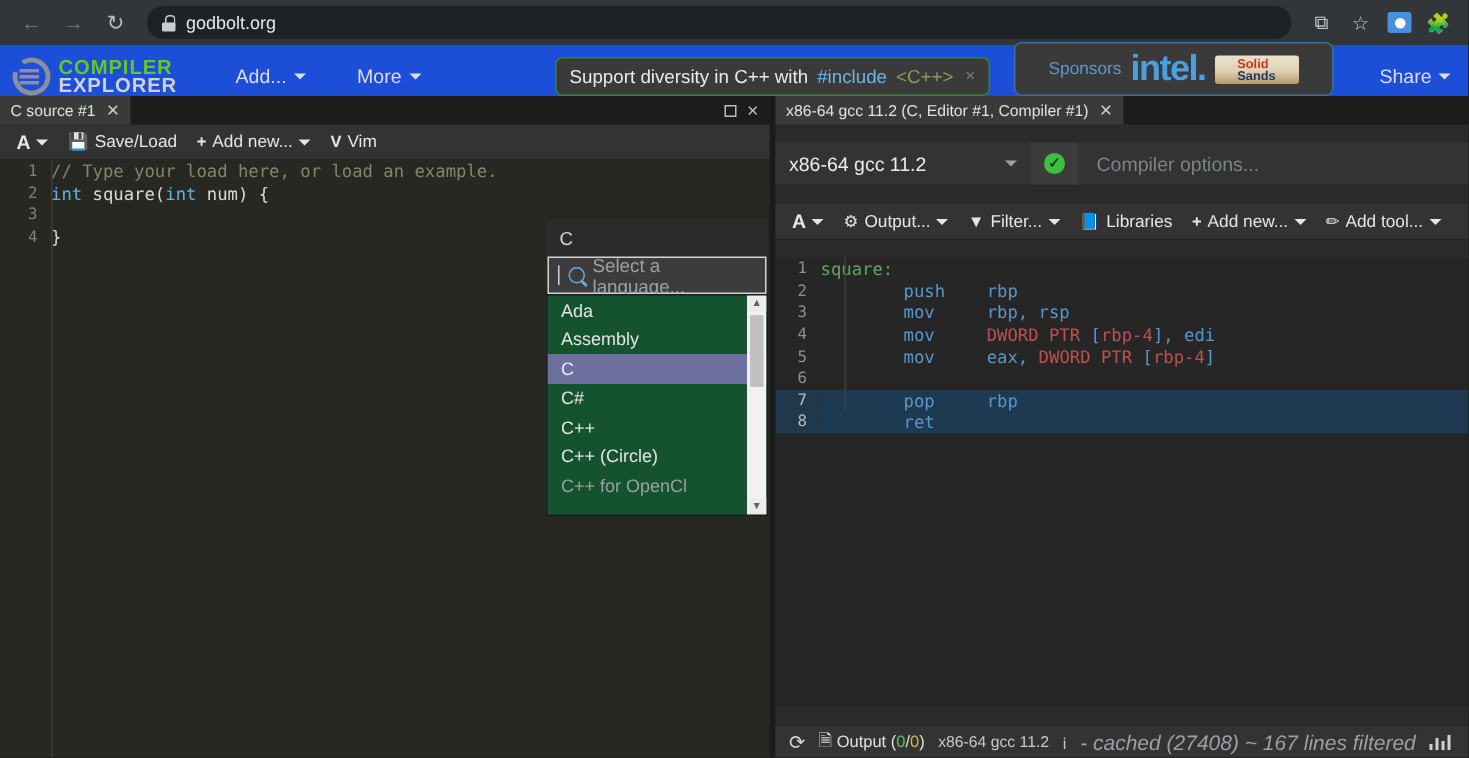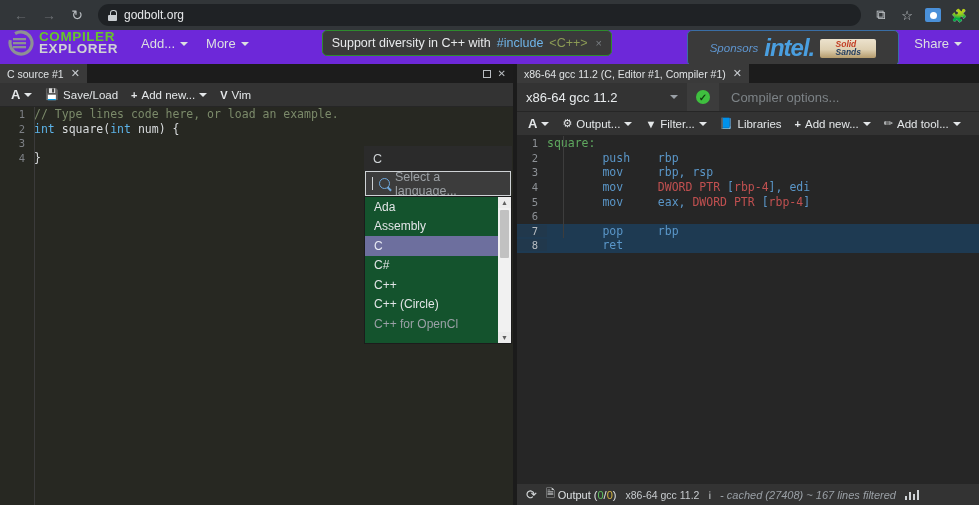--- a/index.html
+++ b/index.html
@@ -69,25 +69,25 @@
   }
   .ext-blue::after {
     content: ""; position: absolute; left: 4.5px; top: 4px;
     width: 7px; height: 7px; border-radius: 50%;
     background: #fff;
   }
 
   
   .ce-nav {
     height: 34px;
-    background: #6d28d9;
+    background: #1d4ed8;
     display: flex;
-    align-items: flex-start;
+    align-items: flex-end;
     padding: 0 8px;
-    gap: 0;
+    gap: 16px;
     position: relative;
   }
   .logo { display: flex; align-items: center; gap: 5px; margin-right: 14px; }
   .logo-mark {
     width: 26px; height: 26px; position: relative;
   }
   .logo-text { line-height: 0.92; }
   .logo-text .l1 { color: #67c52a; font-size: 13.5px; font-weight: bold; letter-spacing: 0.6px; display:block;}
   .logo-text .l2 { color: #cfd2d4; font-size: 13.5px; font-weight: bold; letter-spacing: 0.6px; display:block;}
   .nav-item {
@@ -118,21 +118,20 @@
   .diversity-banner .hl2 { color: #8c9b55; }
   .diversity-banner .x { color: #7a7f83; font-size: 11px; margin-left: 2px;}
   .sponsors-box {
     border: 1.5px solid #3a6ea5;
     border-radius: 5px;
     background: #3a3a3a;
     padding: 3px 22px;
     display: flex; align-items: center; gap: 6px;
     margin-left: auto;
     margin-right: 6px;
-    font-style: italic;
   }
   .sponsors-label { color: #5f96d0; font-size: 11.5px; }
   .intel-logo {
     color: #4a9fe0; font-size: 24px; font-weight: bold;
     letter-spacing: -1px; font-family: "Liberation Sans", sans-serif;
   }
   .solidsands {
     width: 56px; height: 19px;
     background: linear-gradient(#ece2cd 0%, #ded0b2 55%, #b59b6c 100%);
     border-radius: 2px;
@@ -152,21 +151,21 @@
 
   
   .panes {
     position: relative;
     height: 441px;
     display: flex;
     background: #222;
   }
   .pane-left { width: 513px; position: relative; background: #2b2b2b; display:flex; flex-direction: column;}
   .gap { width: 4px; background: #1b1b1b; }
-  .pane-right { flex: 1; position: relative; background: #2b2b2b; display:flex; flex-direction: column;}
+  .pane-right { flex: 1; position: relative; background: #2b2b2b; display:flex; flex-direction: column; gap: 12px;}
 
   .pane-tabs {
     height: 19px;
     background: #1c1c1c;
     display: flex; align-items: stretch;
     position: relative;
   }
   .pane-tab {
     background: #3a3a3a;
     color: #dfe2e4;
@@ -351,21 +350,21 @@
   
   .status-bar {
     height: 22px;
     background: #333333;
     display: flex; align-items: center;
     gap: 9px;
     padding: 0 9px;
     border-top: 1px solid #262626;
   }
   .sb-txt { font-size: 11px; color: #dde0e2; display: flex; align-items: center; gap: 3px;}
-  .sb-dim { font-size: 11px; color: #9aa0a6; font-style: italic; }
+  .sb-dim { font-size: 14px; color: #9aa0a6; font-style: italic; }
   .sb-sub { font-size: 10.5px; color: #c7cbce; }
   .g0 { color: #5fbf5f; }
   .y0 { color: #d4b544; }
   .refresh { color: #d5d8da; font-size: 13px; }
   .bar-chart {
     display: inline-flex; align-items: flex-end; gap: 1.5px; height: 10px;
   }
   .bar-chart i { width: 2.5px; background: #cfd3d6; display:block; }
 </style>
 </head>
@@ -470,21 +469,21 @@
               <b>V</b>
             </span>
           <span>Vim</span>
         </div>
       </div>
 
       <div class="code-area" id="c-code">
         <div class="gutter-left"></div>
       <div class="code-row">
             <div class="ln">1</div>
-            <div class="code-txt"><span class="c-comment">// Type lines code here, or load an example.</span></div>
+            <div class="code-txt"><span class="c-comment">// Type your load here, or load an example.</span></div>
           </div>
           <div class="code-row">
             <div class="ln">2</div>
             <div class="code-txt"><span class="c-kw">int</span><span class="c-plain"> square(</span><span class="c-kw">int</span><span class="c-plain"> num) {</span></div>
           </div>
           <div class="code-row">
             <div class="ln">3</div>
           </div>
           <div class="code-row">
             <div class="ln">4</div>

